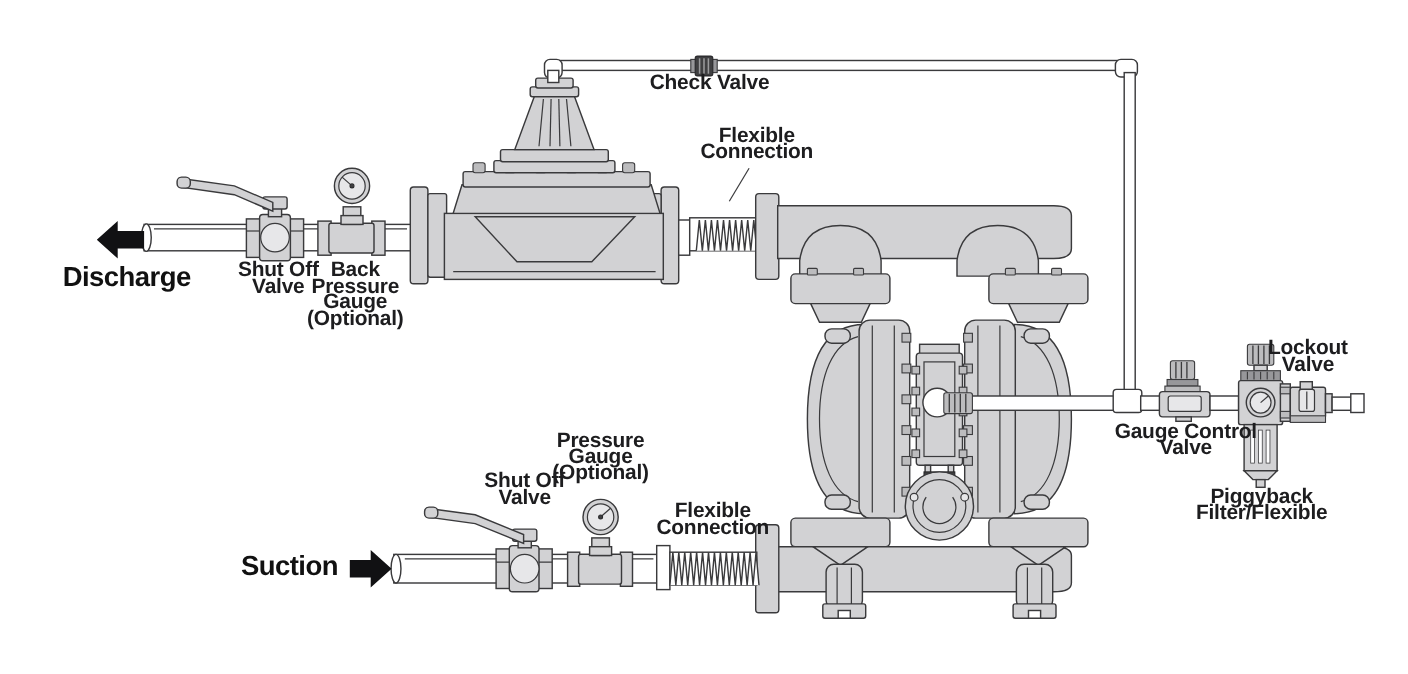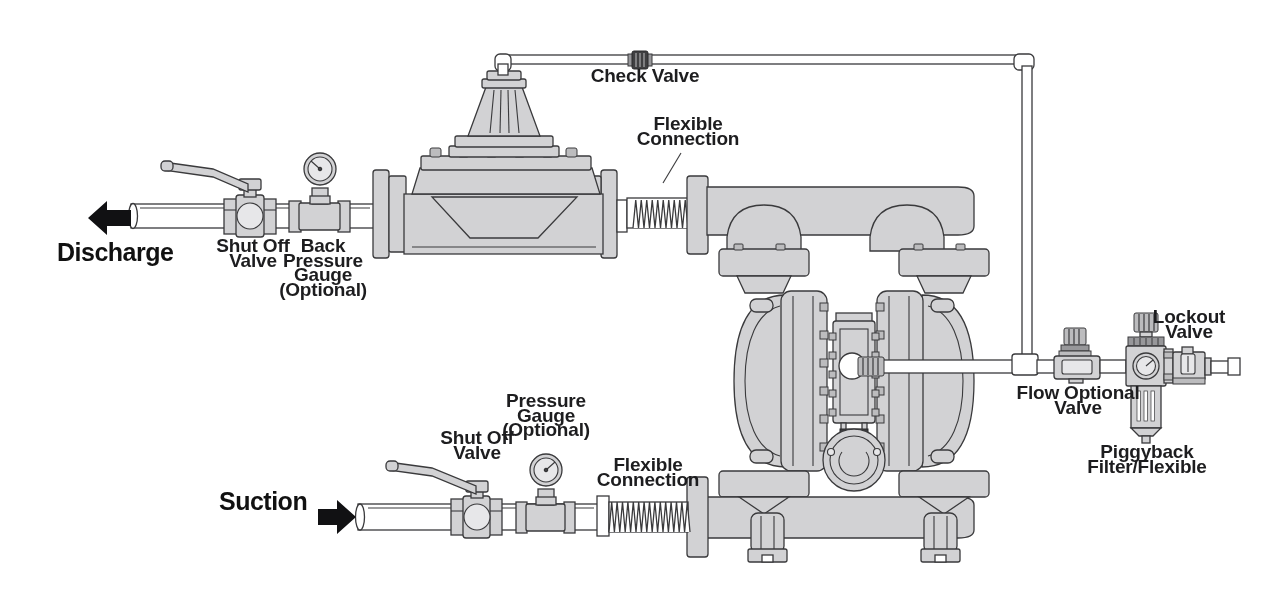--- a/index.html
+++ b/index.html
@@ -308,34 +308,34 @@
     </g>
     <rect class="w" x="1211" y="361" width="18" height="12"></rect>
     <rect class="w" x="1228" y="358" width="12" height="17"></rect>
   </g>
 
   <polygon class="blk" points="88,218 107,201 107,210 131,210 131,226 107,226 107,235"></polygon>
   <polygon class="blk" points="356,517 337,500 337,509 318,509 318,525 337,525 337,534"></polygon>
 </svg>
 
   <div class="lbl-big" style="left:57px;top:238px">Discharge</div>
-  <div class="lbl-big" style="left:219px;top:487px">Suction</div>
+  <div class="lbl-big" style="left:219px;top:501px">Suction</div>
 
   <div class="lbl" style="left:253px;top:239px">Shut Off
 Valve</div>
   <div class="lbl" style="left:323px;top:239px">Back
 Pressure
 Gauge
 (Optional)</div>
   <div class="lbl" style="left:645px;top:69px">Check Valve</div>
   <div class="lbl" style="left:688px;top:117px">Flexible
 Connection</div>
   <div class="lbl" style="left:1189px;top:310px">Lockout
 Valve</div>
-  <div class="lbl" style="left:1078px;top:386px">Flow Optional
+  <div class="lbl" style="left:1078px;top:386px">Gauge Control
 Valve</div>
   <div class="lbl" style="left:1147px;top:445px">Piggyback
 Filter/Flexible</div>
   <div class="lbl" style="left:546px;top:394px">Pressure
 Gauge
 (Optional)</div>
   <div class="lbl" style="left:477px;top:431px">Shut Off
 Valve</div>
   <div class="lbl" style="left:648px;top:458px">Flexible
 Connection</div>

